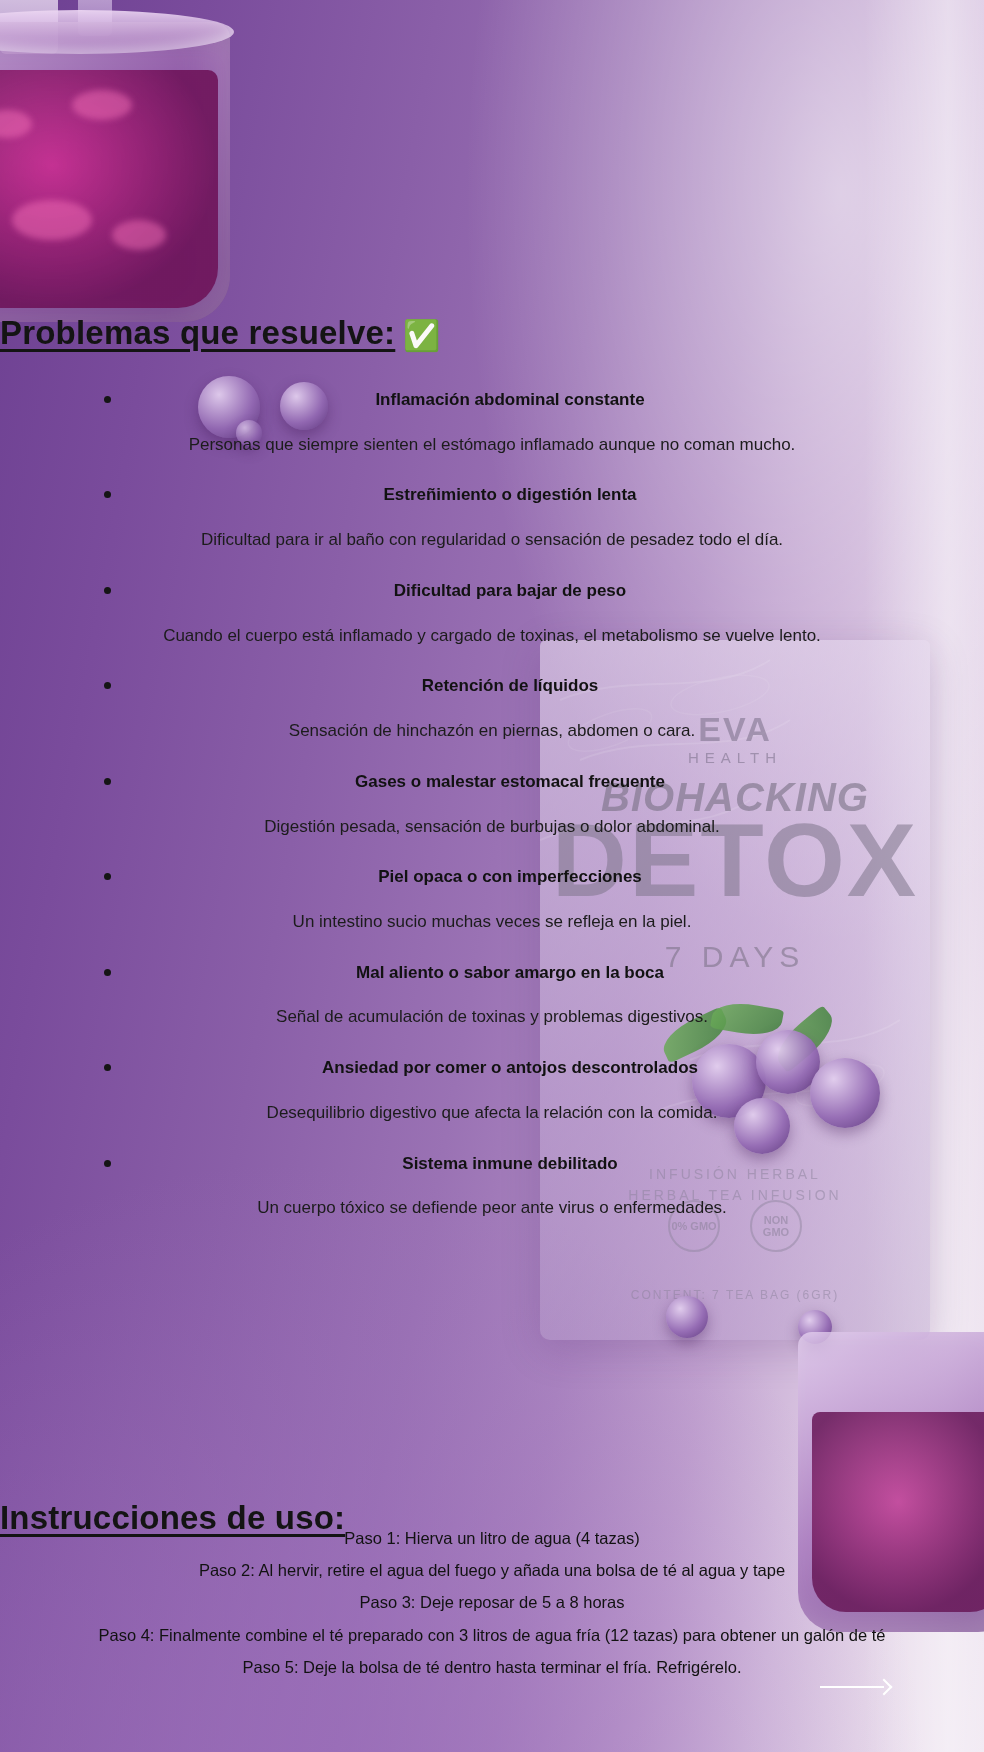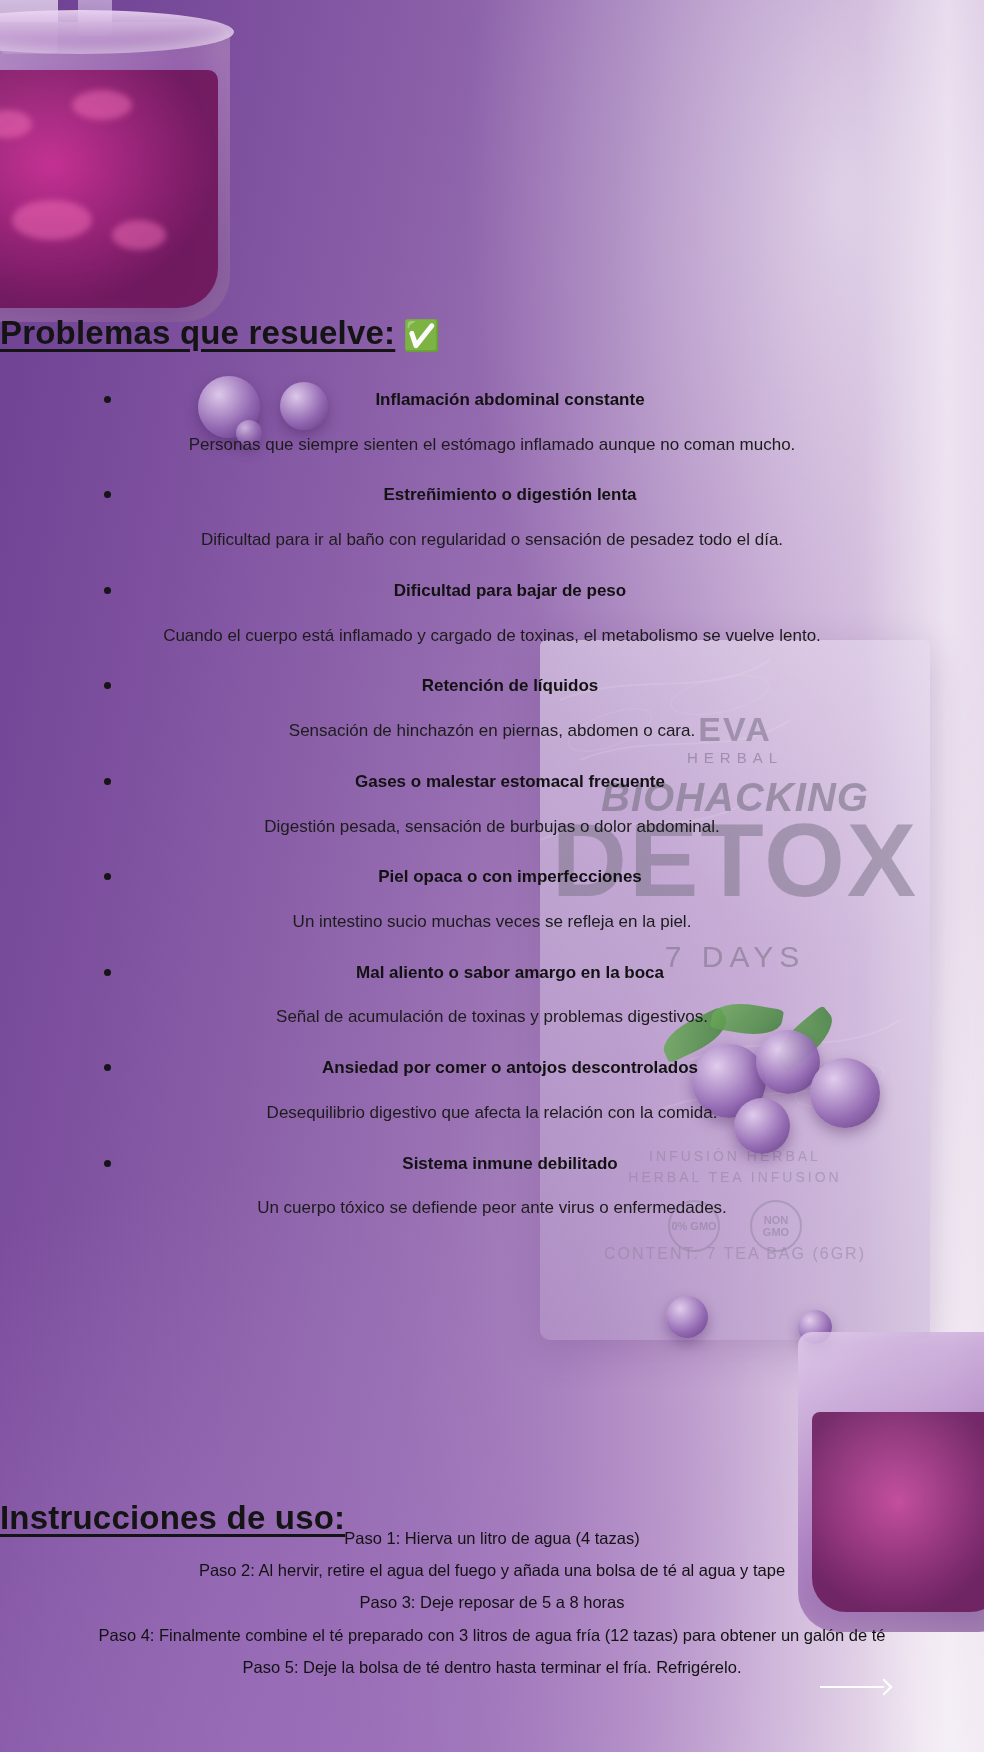--- a/index.html
+++ b/index.html
@@ -185,21 +185,21 @@
     position: absolute;
     top: 300px;
     width: 100%;
     text-align: center;
     color: rgba(120,112,132,0.55);
     font-size: 30px;
     letter-spacing: 6px;
   }
   .pouch-sub {
     position: absolute;
-    top: 506px;
+    top: 524px;
     width: 100%;
     text-align: center;
     color: rgba(140,130,155,0.5);
     font-size: 14px;
     letter-spacing: 3px;
     line-height: 1.5;
   }
   .pouch-badges {
     position: absolute;
     top: 560px;
@@ -217,25 +217,25 @@
     font-size: 11px;
     font-weight: bold;
     display: flex;
     align-items: center;
     justify-content: center;
     text-align: center;
     line-height: 1.1;
   }
   .pouch-content {
     position: absolute;
-    top: 605px;
+    top: 648px;
     width: 100%;
     text-align: center;
     color: rgba(140,130,155,0.5);
-    font-size: 16px;
+    font-size: 12px;
     letter-spacing: 2px;
   }
 
   
   .cluster {
     position: absolute;
     left: 660px;
     top: 1010px;
     width: 330px;
     height: 220px;
@@ -434,21 +434,21 @@
         <path d="M120 470 C 190 440, 270 470, 330 430"></path>
       </g>
       <g stroke="#ffffff" stroke-opacity="0.35" fill="none" stroke-width="1.5">
         <ellipse cx="70" cy="90" rx="44" ry="16" transform="rotate(-20 70 90)"></ellipse>
         <ellipse cx="180" cy="55" rx="50" ry="17" transform="rotate(-12 180 55)"></ellipse>
         <ellipse cx="300" cy="445" rx="46" ry="16" transform="rotate(-18 300 445)"></ellipse>
       </g>
     </svg>
     <div class="pouch-brand">
       <div class="eva">EVA</div>
-      <div class="health">HERBAL</div>
+      <div class="health">HEALTH</div>
     </div>
     <div class="pouch-title">BIOHACKING</div>
     <div class="pouch-detox">DETOX</div>
     <div class="pouch-days">7 DAYS</div>
     <div class="pouch-sub">
       <div>INFUSIÓN HERBAL</div>
       <div>HERBAL TEA INFUSION</div>
     </div>
     <div class="pouch-badges">
       <div class="pouch-badge">0% GMO</div>

